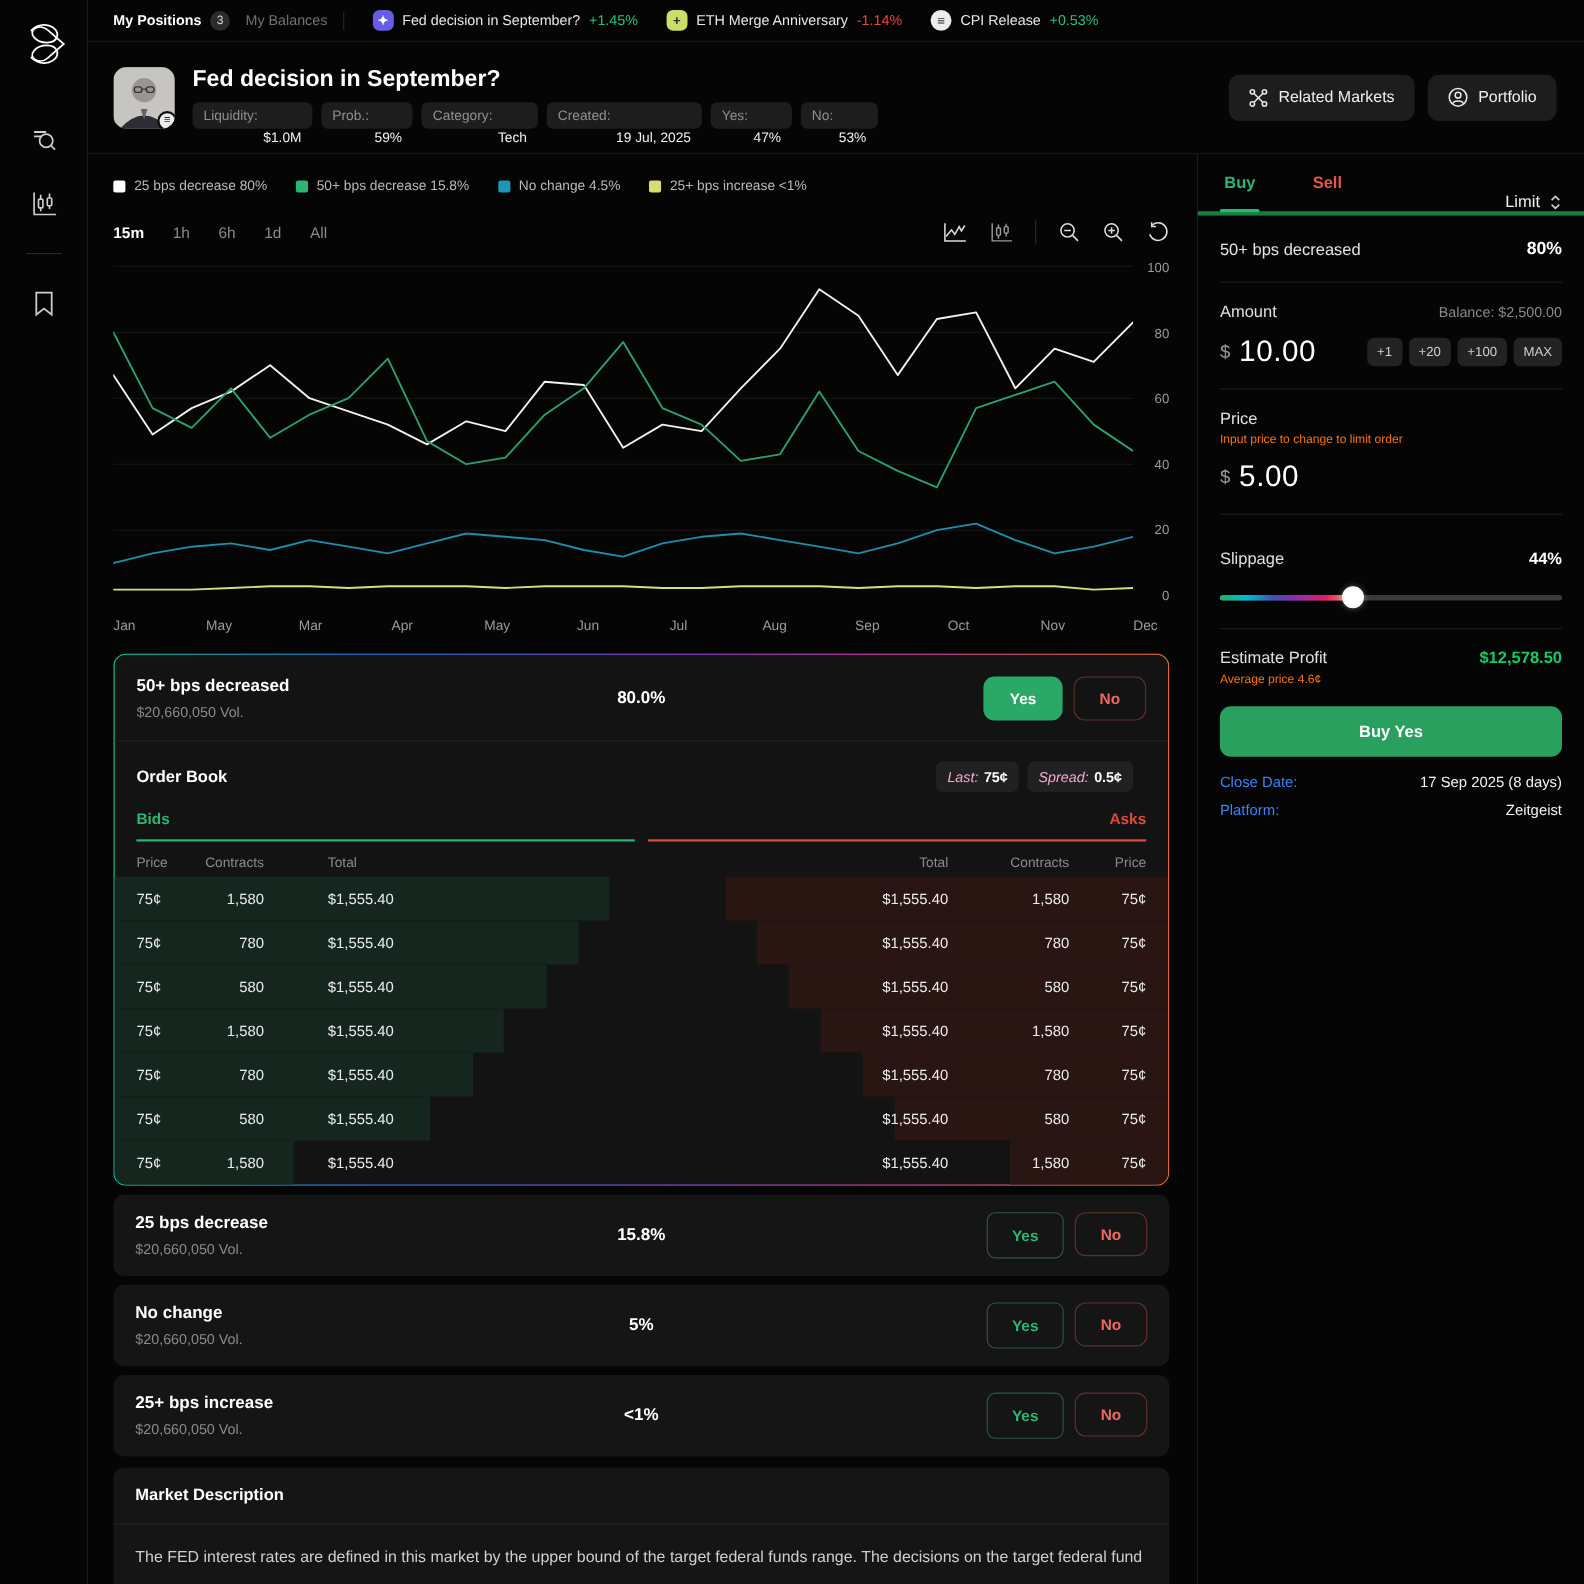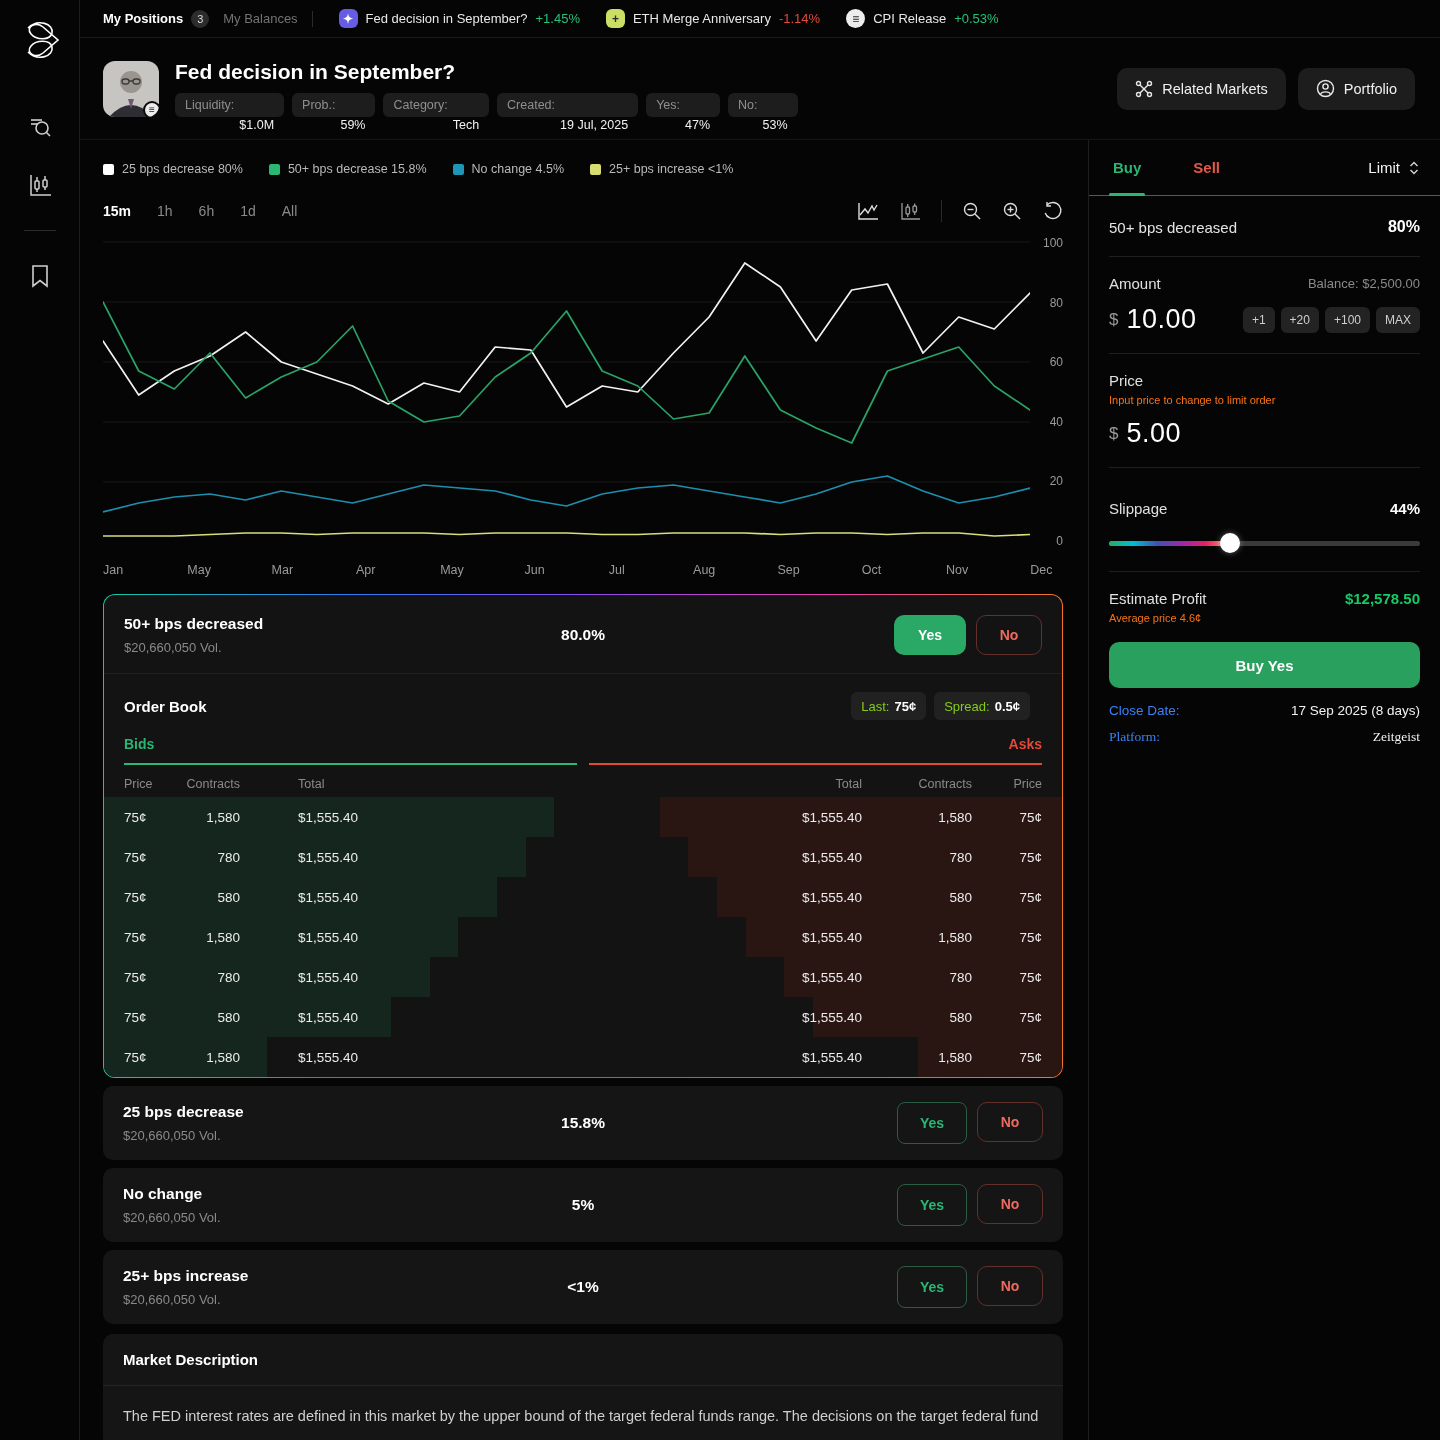--- a/index.html
+++ b/index.html
@@ -70,21 +70,21 @@
   .yn { margin-left:auto; display:flex; gap:10px; }
   .btn-yes-solid { background:#2aa866; color:#fff; border:none; border-radius:10px; width:72px; height:40px; font-size:14px; font-weight:bold; cursor:pointer; font-family:inherit; }
   .btn-no-outline { background:none; color:#ef6a5e; border:1px solid #63302a; border-radius:10px; width:66px; height:40px; font-size:14px; font-weight:bold; cursor:pointer; font-family:inherit; }
   .btn-yes-outline { background:none; color:#2bb673; border:1px solid #2a5c43; border-radius:8px; width:70px; height:42px; font-size:14px; font-weight:bold; cursor:pointer; font-family:inherit; }
 
   
   .ob-head { display:flex; align-items:center; padding:18px 32px 0 20px; }
   .ob-title { font-size:15px; font-weight:bold; color:#fff; }
   .ob-badges { margin-left:auto; display:flex; gap:8px; }
   .ob-badge { background:#212121; border-radius:6px; height:28px; display:flex; align-items:center; gap:5px; padding:0 10px; font-size:13px; }
-  .ob-badge .lbl { color:#84cc16; }
+  .ob-badge .lbl { color:#f9a8d4;font-style:italic; }
   .ob-badge .val { color:#fff; font-weight:bold; }
   .ob-tabs { display:flex; justify-content:space-between; padding:16px 20px 0 20px; font-size:14px; font-weight:bold; }
   .bids-lbl { color:#2bb673; cursor:pointer; }
   .asks-lbl { color:#e3493b; cursor:pointer; }
   .ob-underline { display:flex; gap:12px; margin-top:11px; padding:0 20px; }
   .ob-underline div { flex:1; height:2px; }
   .ob-underline .g { background:#2bb673; }
   .ob-underline .r { background:#e3493b; }
   .ob-cols { display:flex; padding:12px 20px 6px 20px; font-size:12.5px; color:#8a8a8a; }
   .half { width:50%; display:grid; align-items:center; }
@@ -98,21 +98,21 @@
   .ob-row-text { position:relative; display:flex; padding:0 20px; height:100%; align-items:center; font-size:13.5px; color:#ececec; }
 
   
   .outcome-card { margin-top:8px; background:#151515; border-radius:10px; height:74px; display:flex; align-items:center; padding:0 20px; position:relative; }
   
   .desc-card { margin-top:10px; background:#151515; border-radius:10px; overflow:hidden; }
   .desc-head { padding:17px 20px; border-bottom:1px solid #242424; font-size:15px; font-weight:bold; color:#fff; }
   .desc-body { padding:20px; font-size:14.5px; color:#cfcfcf; line-height:1.5; }
 
   
-  .tp-tabs { height:56px; display:flex; align-items:center; border-bottom:1px solid #15803d; margin:0 -20px; padding:0 20px; position:relative; }
+  .tp-tabs { height:56px; display:flex; align-items:flex-end; border-bottom:4px solid #15803d; margin:0 -20px; padding:0 20px; position:relative; }
   .tp-tab { background:none; border:none; font-size:15px; font-weight:bold; cursor:pointer; font-family:inherit; padding:0 4px; height:100%; position:relative; }
   .tp-tab.buy { color:#2bb673; }
   .tp-tab.buy::after { content:""; position:absolute; left:0; right:0; bottom:-1px; height:3px; background:#2bb673; border-radius:2px; }
   .tp-tab.sell { color:#e3584a; margin-left:44px; }
   .tp-limit { margin-left:auto; display:flex; align-items:center; gap:8px; color:#f2f2f2; font-size:15px; cursor:pointer; }
   .tp-outcome { display:flex; justify-content:space-between; align-items:center; padding:22px 0 20px 0; border-bottom:1px solid #1f1f1f; }
   .tp-outcome .name { font-size:15px; color:#e3e3e3; }
   .tp-outcome .pct { font-size:16px; font-weight:bold; color:#fff; }
   .tp-section { padding:18px 0; border-bottom:1px solid #1f1f1f; }
   .tp-row { display:flex; justify-content:space-between; align-items:center; }
@@ -629,20 +629,20 @@
         <div class="tp-row">
           <span class="tp-label">Estimate Profit</span>
           <span class="est-value">$12,578.50</span>
         </div>
         <div class="tp-sub">Average price 4.6¢</div>
         <button class="buy-btn">Buy Yes</button>
         <div class="meta-row">
           <span class="lbl">Close Date:</span>
           <span class="val">17 Sep 2025 (8 days)</span>
         </div>
-        <div class="meta-row" style="margin-top:11px;font-family:Liberation Serif, serif;">
+        <div class="meta-row" style="margin-top:11px;">
           <span class="lbl">Platform:</span>
           <span class="val">Zeitgeist</span>
         </div>
       </div>
     </aside>
   </div>
 </div>
 
 </body></html>

